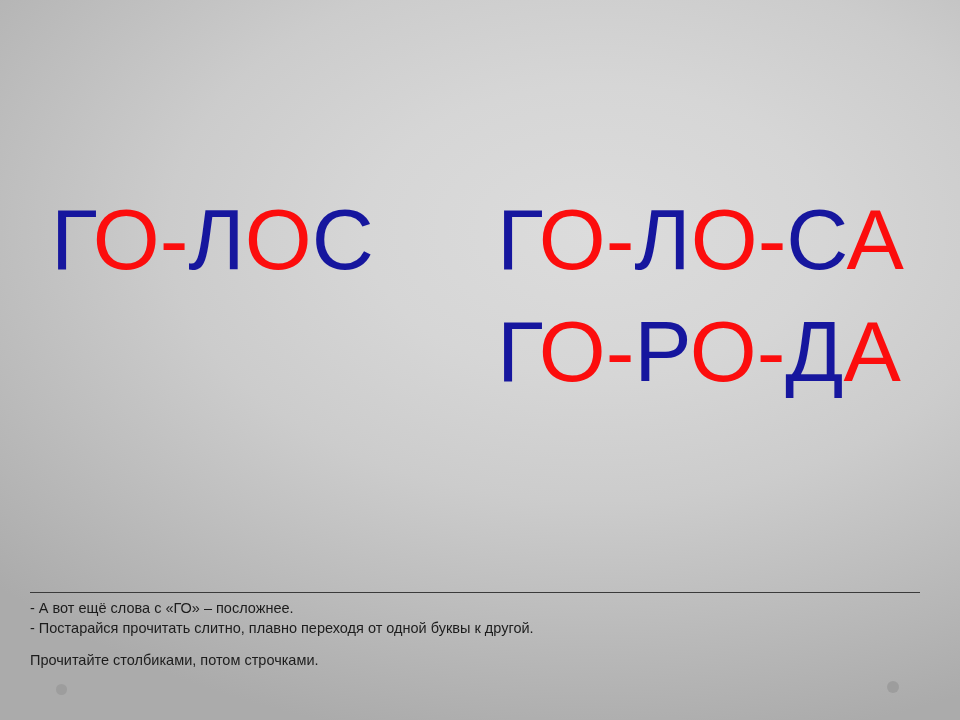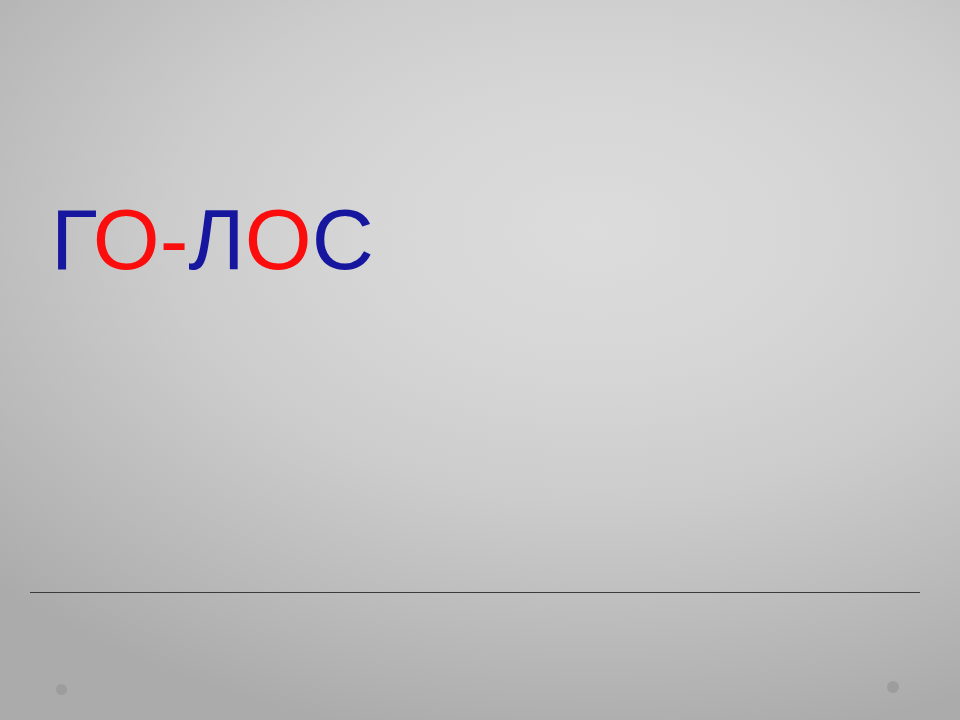--- a/index.html
+++ b/index.html
@@ -108,27 +108,35 @@
 </head>
 <body>
 
 <div id="slide">
 
 
   <div id="word-grid">
 
     <div class="word-row">
       <div class="word col-1"><span class="blue">Г</span><span class="red">О</span><span class="red">-</span><span class="blue">Л</span><span class="red">О</span><span class="blue">С</span></div>
+      <div class="word col-2"><span class="blue">Г</span><span class="red">О</span><span class="red">-</span><span class="blue">Л</span><span class="red">О</span><span class="red">-</span><span class="blue">С</span><span class="red">А</span></div>
     </div>
 
     <div class="word-row">
+      <div class="word col-2"><span class="blue">Г</span><span class="red">О</span><span class="red">-</span><span class="blue">Р</span><span class="red">О</span><span class="red">-</span><span class="blue">Д</span><span class="red">А</span></div>
     </div>
 
 
   </div>
 
   <div id="divider"></div>
 
+  <div id="notes">
+    <div class="note-line">- А вот ещё слова с «ГО» – посложнее.</div>
+    <div class="note-line">- Постарайся прочитать слитно,  плавно  переходя  от одной  буквы к другой.</div>
+    <div id="note-spacer"></div>
+    <div class="note-line">Прочитайте  столбиками,  потом строчками.</div>
+  </div>
 
   <div class="deco-dot" id="deco-dot-left"></div>
   <div class="deco-dot" id="deco-dot-right"></div>
 
 </div>
 
 </body></html>

